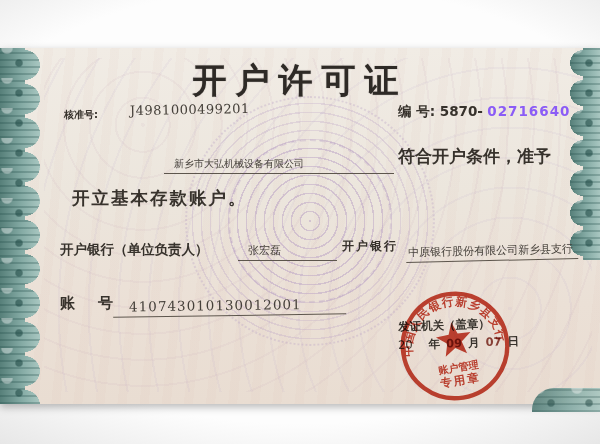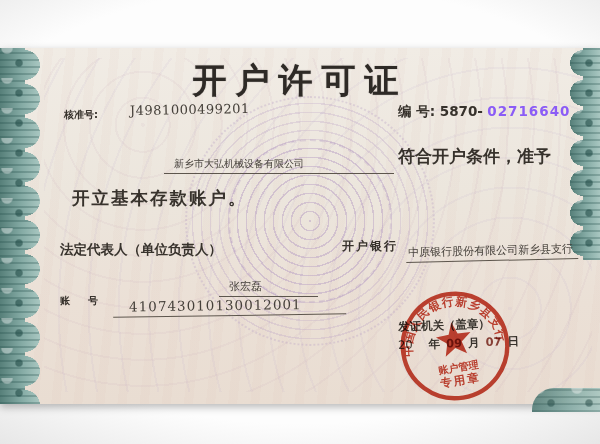--- a/index.html
+++ b/index.html
@@ -102,31 +102,31 @@
     <span class="red" style="font-weight:bold;letter-spacing:1px;">02716640</span>
   </div>
 
   <div class="field" style="left:164px;top:150px;width:230px;height:23px;">
     <span class="t val" style="font-size:10px;">新乡市大弘机械设备有限公司</span>
   </div>
   <div class="t lbl" style="left:398px;top:145px;font-size:17px;">符合开户条件，准予</div>
 
   <div class="t lbl" style="left:60px;top:186px;font-size:17.5px;letter-spacing:2px;margin-left:12px;">开立基本存款账户。</div>
 
-  <div class="t lbl" style="left:60px;top:241px;font-size:13.5px;">法定代表人（单位负责人）</div>
-  <div class="field" style="left:219px;top:238px;width:99px;height:22px;margin-top:36px;">
+  <div class="t lbl" style="left:60px;top:241px;font-size:13.5px;">开户银行（单位负责人）</div>
+  <div class="field" style="left:238px;top:238px;width:99px;height:22px;">
     <span class="t val" style="font-size:11px;">张宏磊</span>
   </div>
 
   <div class="t lbl" style="left:342px;top:238px;font-size:12px;letter-spacing:2px;">开户银行</div>
   <div class="field" style="left:406px;top:235px;width:172px;height:25px;transform:rotate(-1.3deg);">
     <span class="t val" style="font-size:11px;left:2px;">中原银行股份有限公司新乡县支行</span>
   </div>
 
-  <div class="t lbl" style="left:60px;top:294px;font-size:10px;letter-spacing:4px;">账　号</div>
+  <div class="t lbl" style="left:60px;top:294px;font-size:15px;letter-spacing:4px;">账　号</div>
   <div class="field" style="left:113px;top:289px;width:233px;height:26px;transform:rotate(-.8deg);">
     <span class="t val" style="font-size:13.5px;letter-spacing:1px;left:16px;">410743010130012001</span>
   </div>
 
   <div class="t lbl" style="left:398px;top:318px;font-size:11.5px;transform:rotate(-2deg);">发证机关（盖章）</div>
   <div class="t date-row" style="left:398px;top:336px;font-size:11.5px;transform:rotate(-2deg);">
     <span>20</span>
     <span class="lbl" style="margin-left:10px;">年</span>
     <span class="num">09</span>
     <span class="lbl">月</span>

